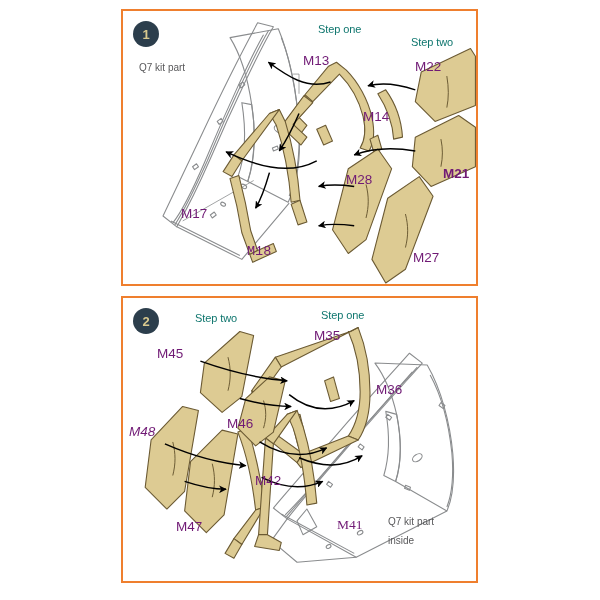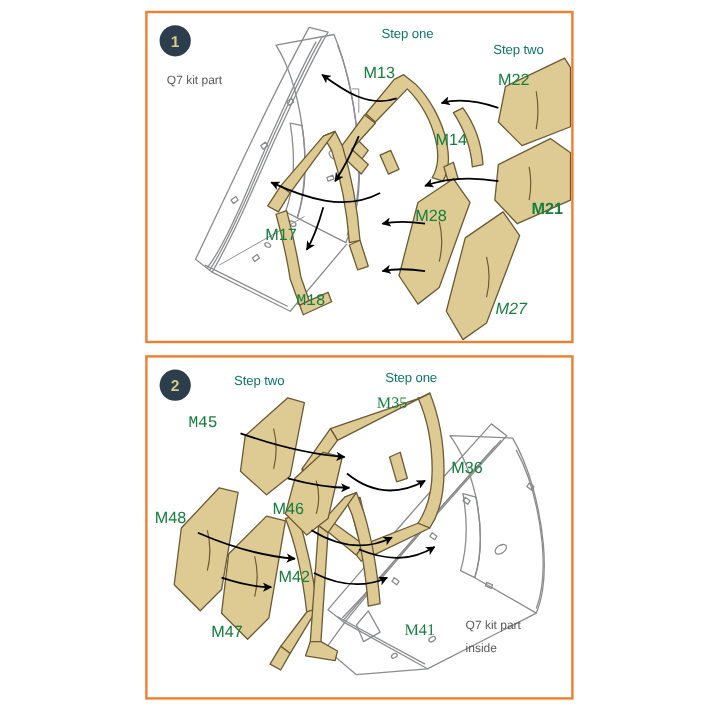--- a/index.html
+++ b/index.html
@@ -17,21 +17,21 @@
 
   .badge{position:absolute;width:26px;height:26px;border-radius:50%;
          background:#2c3e4c;color:#d9c98e;font-size:13px;font-weight:bold;
          display:flex;align-items:center;justify-content:center;
          line-height:1;}
   #badge-1{left:10px;top:10px;}
   #badge-2{left:10px;top:10px;}
 
   .step-label{position:absolute;font-size:11px;font-weight:normal;
               color:#0f766e;white-space:nowrap;letter-spacing:-0.1px;}
-  .part-label{position:absolute;font-size:13.5px;color:#15803d;
+  .part-label{position:absolute;font-size:13.5px;color:#701a75;
               white-space:nowrap;}
   .kit-label{position:absolute;font-size:10px;color:#58585a;
              white-space:nowrap;line-height:1.45;}
 </style>
 </head>
 <body>
 
 <div id="sheet">
 
   <div class="panel" id="panel-1">
@@ -129,26 +129,26 @@
 
     <div class="badge" id="badge-1">1</div>
 
     <div class="step-label" style="left:195px;top:12px;">Step one</div>
     <div class="step-label" style="left:288px;top:25px;">Step two</div>
 
     <div class="kit-label" style="left:16px;top:50px;">Q7 kit part</div>
 
     <div class="part-label" style="left:180px;top:42px;">M13</div>
     <div class="part-label" style="left:240px;top:98px;text-align:right;">M14</div>
-    <div class="part-label" style="left:58px;top:177px;margin-left:40px;">M17</div>
+    <div class="part-label" style="left:58px;top:195px;">M17</div>
     <div class="part-label" style="left:124px;top:233px;font-family:Liberation Mono, monospace;">M18</div>
     <div class="part-label" style="left:292px;top:48px;">M22</div>
     <div class="part-label" style="left:320px;top:155px;font-weight:bold;">M21</div>
     <div class="part-label" style="left:223px;top:161px;">M28</div>
-    <div class="part-label" style="left:290px;top:239px;font-style:italic;">M27</div>
+    <div class="part-label" style="left:290px;top:239px;">M27</div>
   </div>
 
   <div class="panel" id="panel-2">
 
     <svg class="panel-svg" viewBox="0 0 357 287">
       <defs>
         <marker id="ah2" viewBox="0 0 10 10" refX="9" refY="5" markerWidth="5.2" markerHeight="5.2" orient="auto-start-reverse">
           <path d="M0,0 L10,5 L0,10 L2.6,5 Z" fill="#000"></path>
         </marker>
       </defs>
@@ -233,23 +233,23 @@
     </svg>
 
     <div class="badge" id="badge-2">2</div>
 
     <div class="step-label" style="left:72px;top:14px;">Step two</div>
     <div class="step-label" style="left:198px;top:11px;">Step one</div>
 
     <div class="kit-label" style="left:265px;top:217px;">Q7 kit part</div>
     <div class="kit-label" style="left:265px;top:236px;">inside</div>
 
-    <div class="part-label" style="left:34px;top:48px;font-family:Liberation Mono, monospace;">M45</div>
+    <div class="part-label" style="left:34px;top:48px;">M45</div>
     <div class="part-label" style="left:104px;top:118px;">M46</div>
-    <div class="part-label" style="left:6px;top:126px;">M48</div>
+    <div class="part-label" style="left:6px;top:126px;font-style:italic;">M48</div>
     <div class="part-label" style="left:53px;top:221px;">M47</div>
-    <div class="part-label" style="left:191px;top:30px;font-family:Liberation Serif, serif;">M35</div>
+    <div class="part-label" style="left:191px;top:30px;">M35</div>
     <div class="part-label" style="left:253px;top:84px;">M36</div>
-    <div class="part-label" style="left:109px;top:175px;">M42</div>
+    <div class="part-label" style="left:132px;top:175px;">M42</div>
     <div class="part-label" style="left:214px;top:219px;font-family:Liberation Serif, serif;">M41</div>
   </div>
 
 </div>
 
 </body></html>

